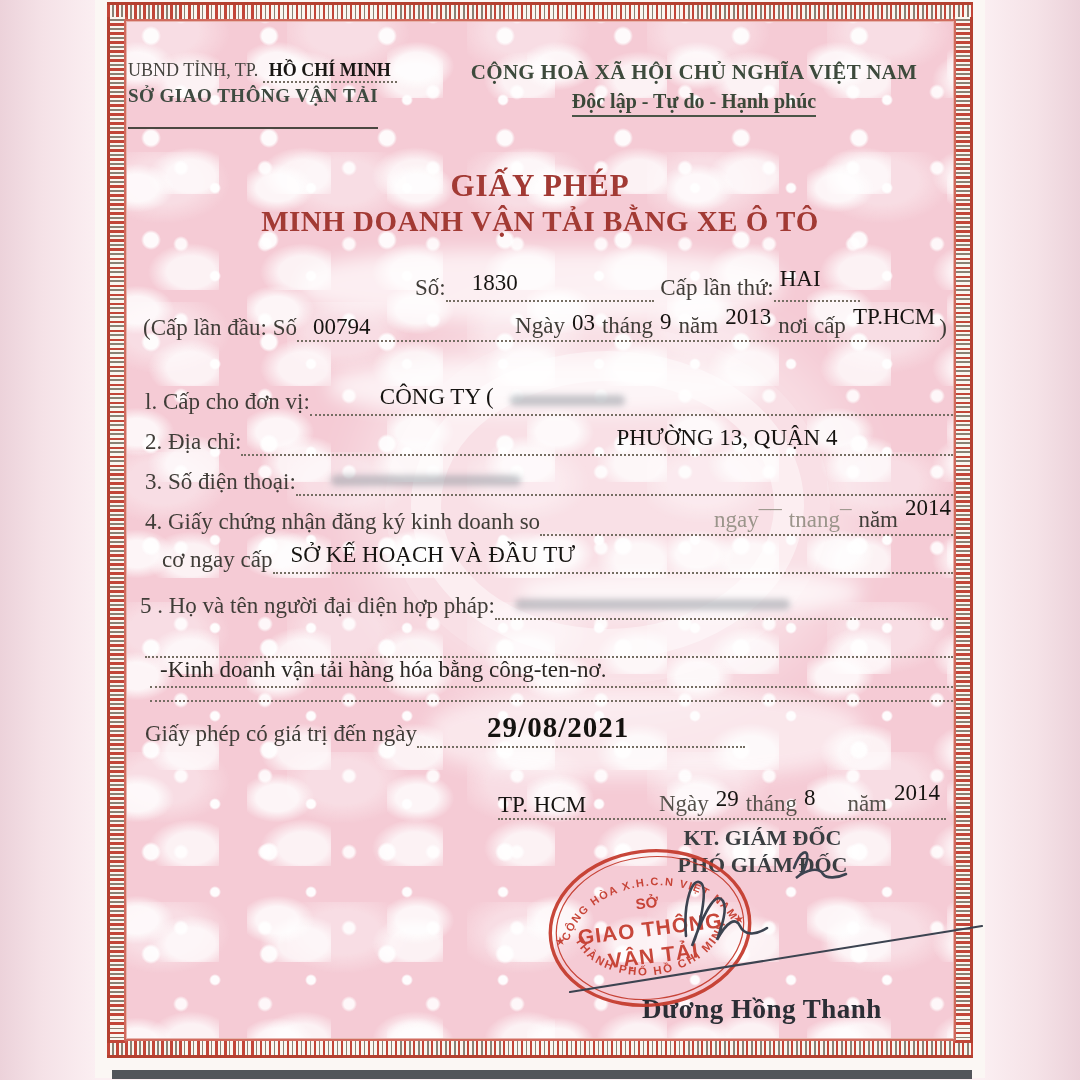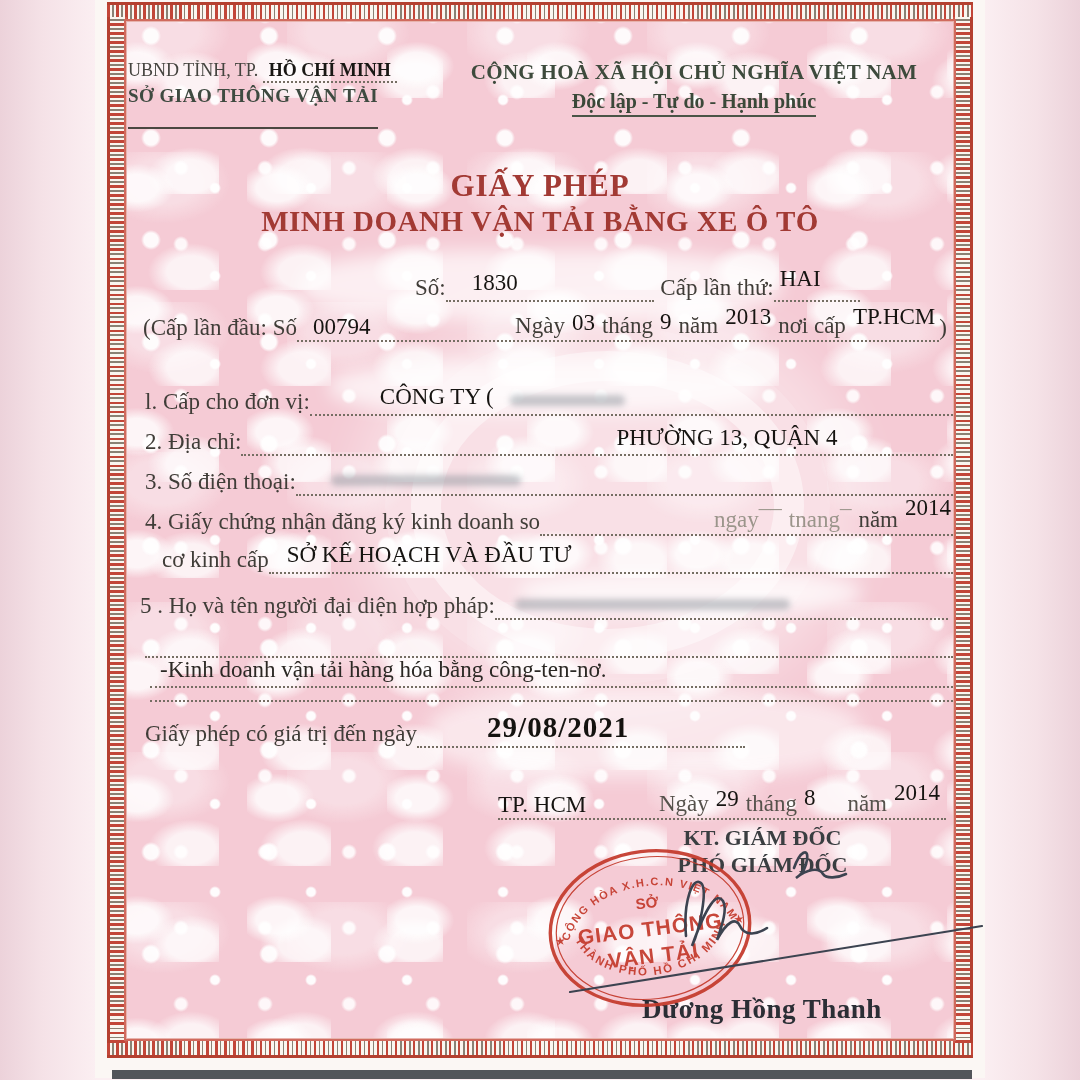--- a/index.html
+++ b/index.html
@@ -156,21 +156,21 @@
       <span class="lbl">4. Giấy chứng nhận đăng ký kinh doanh so</span>
       <span class="lg">
         <span class="spacer"></span>
         <span class="lbl faded">ngay¯¯</span>
         <span class="lbl faded">tnang¯</span>
         <span class="lbl">năm</span>
         <span class="val sup" style="transform:translateY(-13px);margin-right:2px;">2014</span>
       </span>
     </div>
     <div class="row" style="top:540px;left:162px;width:791px;height:34px;">
-      <span class="lbl">cơ kinh cấp</span>
+      <span class="lbl">cơ ngay cấp</span>
       <span class="fill">
         <span class="val" style="left:18px;bottom:4px;">SỞ KẾ HOẠCH VÀ ĐẦU TƯ</span>
       </span>
     </div>
 
     <div class="row" style="top:584px;left:140px;width:808px;height:36px;align-items:flex-end;">
       <span class="lbl">5 . Họ và tên người đại diện hợp pháp:</span>
       <span class="fill">
         <span class="smudge" style="left:20px;width:275px;"></span>
       </span>

